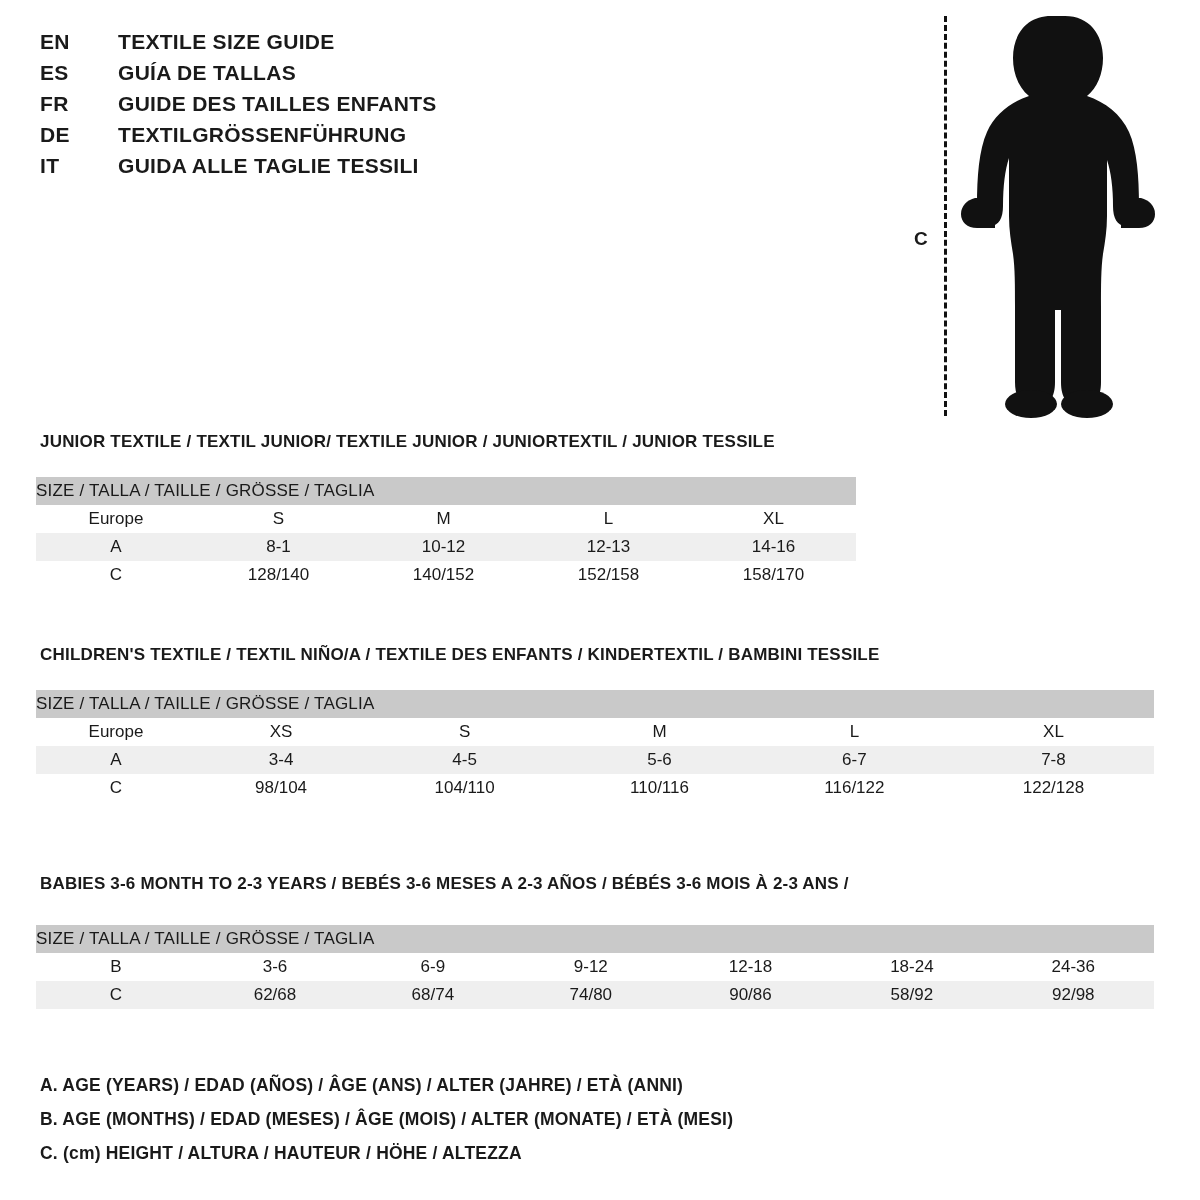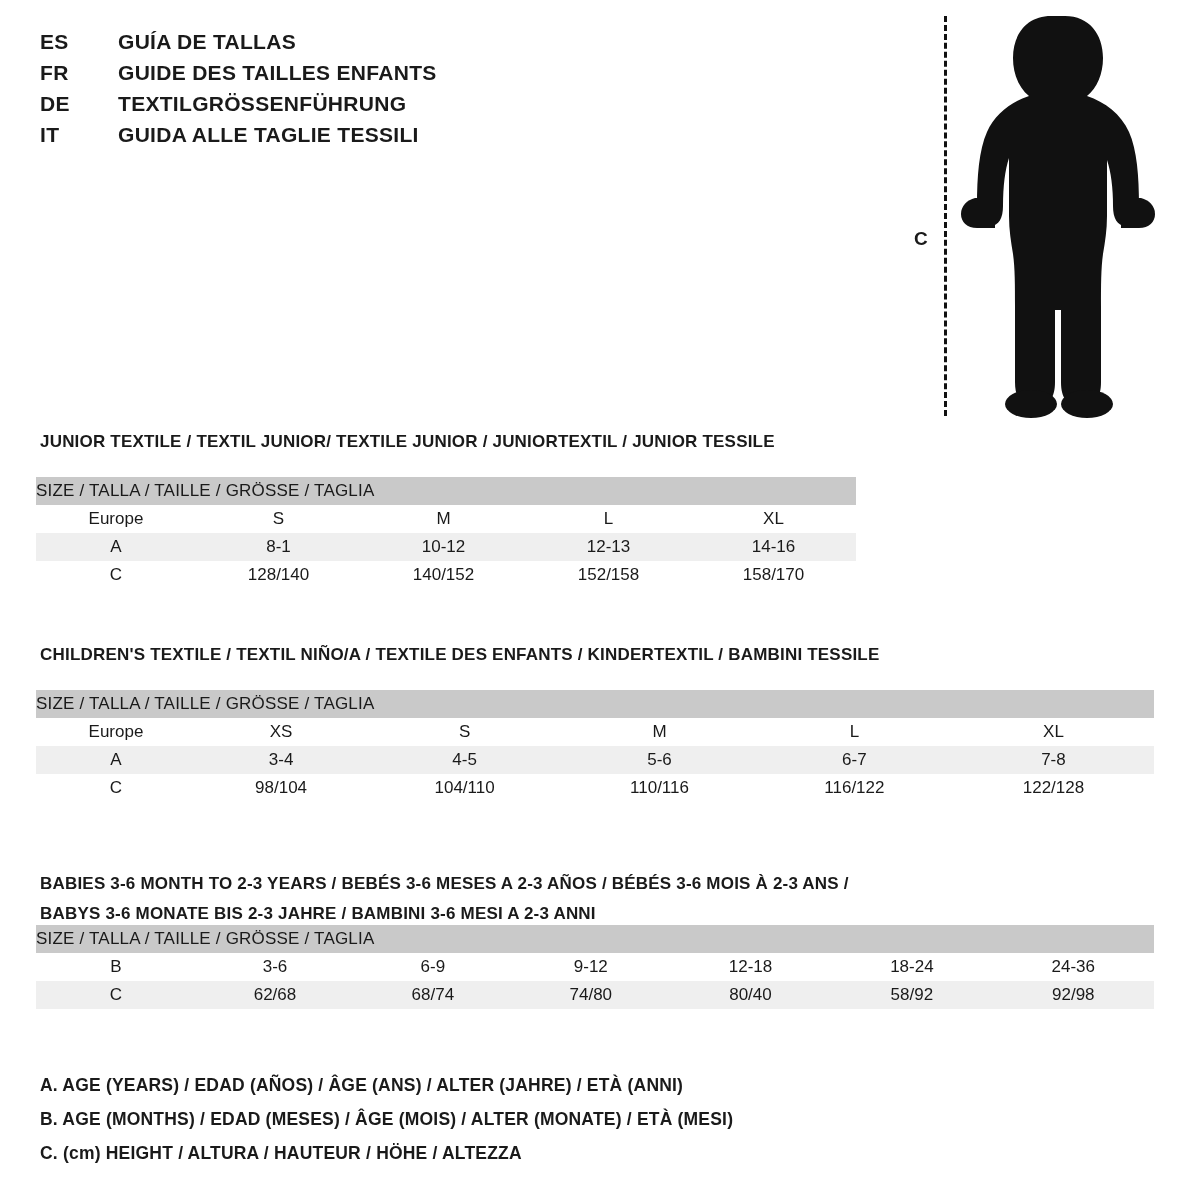--- a/index.html
+++ b/index.html
@@ -131,20 +131,24 @@
     letter-spacing: 0.2px;
   }
   .footnotes div { height: 34px; line-height: 34px; white-space: nowrap; }
 </style>
 </head>
 <body>
 
 <div class="page">
 
   <div class="lang-block">
+    <div class="lang-row">
+      <span class="lang-code">EN</span>
+      <span class="lang-text">TEXTILE SIZE GUIDE</span>
+    </div>
     <div class="lang-row">
       <span class="lang-code">ES</span>
       <span class="lang-text">GUÍA DE TALLAS</span>
     </div>
     <div class="lang-row">
       <span class="lang-code">FR</span>
       <span class="lang-text">GUIDE DES TAILLES ENFANTS</span>
     </div>
     <div class="lang-row">
       <span class="lang-code">DE</span>
@@ -257,42 +261,41 @@
       <td class="val-cell">104/110</td>
       <td class="val-cell">110/116</td>
       <td class="val-cell">116/122</td>
       <td class="val-cell">122/128</td>
     </tr>
   </tbody>
     </table>
 
   <div class="section-title two-line" style="top:856px">
     <div>BABIES 3-6 MONTH TO 2-3 YEARS / BEBÉS 3-6 MESES A 2-3 AÑOS / BÉBÉS 3-6 MOIS À 2-3 ANS /</div>
-    <div>BABYS 3-6 MONATE BIS 2-3 JAHRE / BAMBINI 3-6 MESI A 2-3 ANNI</div>
   </div>
   <table class="size-table" style="left:36px; top:925px; width:1118px;">
     <tbody>
         <tr class="hdr-row">
       <td colspan="7">SIZE / TALLA / TAILLE / GRÖSSE / TAGLIA</td>
     </tr>
     <tr class="row-white">
       <td class="lbl-cell">B</td>
       <td class="val-cell">3-6</td>
       <td class="val-cell">6-9</td>
       <td class="val-cell">9-12</td>
       <td class="val-cell">12-18</td>
       <td class="val-cell">18-24</td>
       <td class="val-cell">24-36</td>
     </tr>
     <tr class="row-grey">
       <td class="lbl-cell">C</td>
       <td class="val-cell">62/68</td>
       <td class="val-cell">68/74</td>
       <td class="val-cell">74/80</td>
-      <td class="val-cell">80/40</td>
+      <td class="val-cell">90/86</td>
       <td class="val-cell">58/92</td>
       <td class="val-cell">92/98</td>
     </tr>
   </tbody>
     </table>
 
   <div class="footnotes">
     <div>A. AGE (YEARS) / EDAD (AÑOS) / ÂGE (ANS) / ALTER (JAHRE) / ETÀ (ANNI)</div>
     <div>B. AGE (MONTHS) / EDAD (MESES) / ÂGE (MOIS) / ALTER (MONATE) / ETÀ (MESI)</div>
     <div>C. (cm) HEIGHT / ALTURA / HAUTEUR / HÖHE / ALTEZZA</div>

